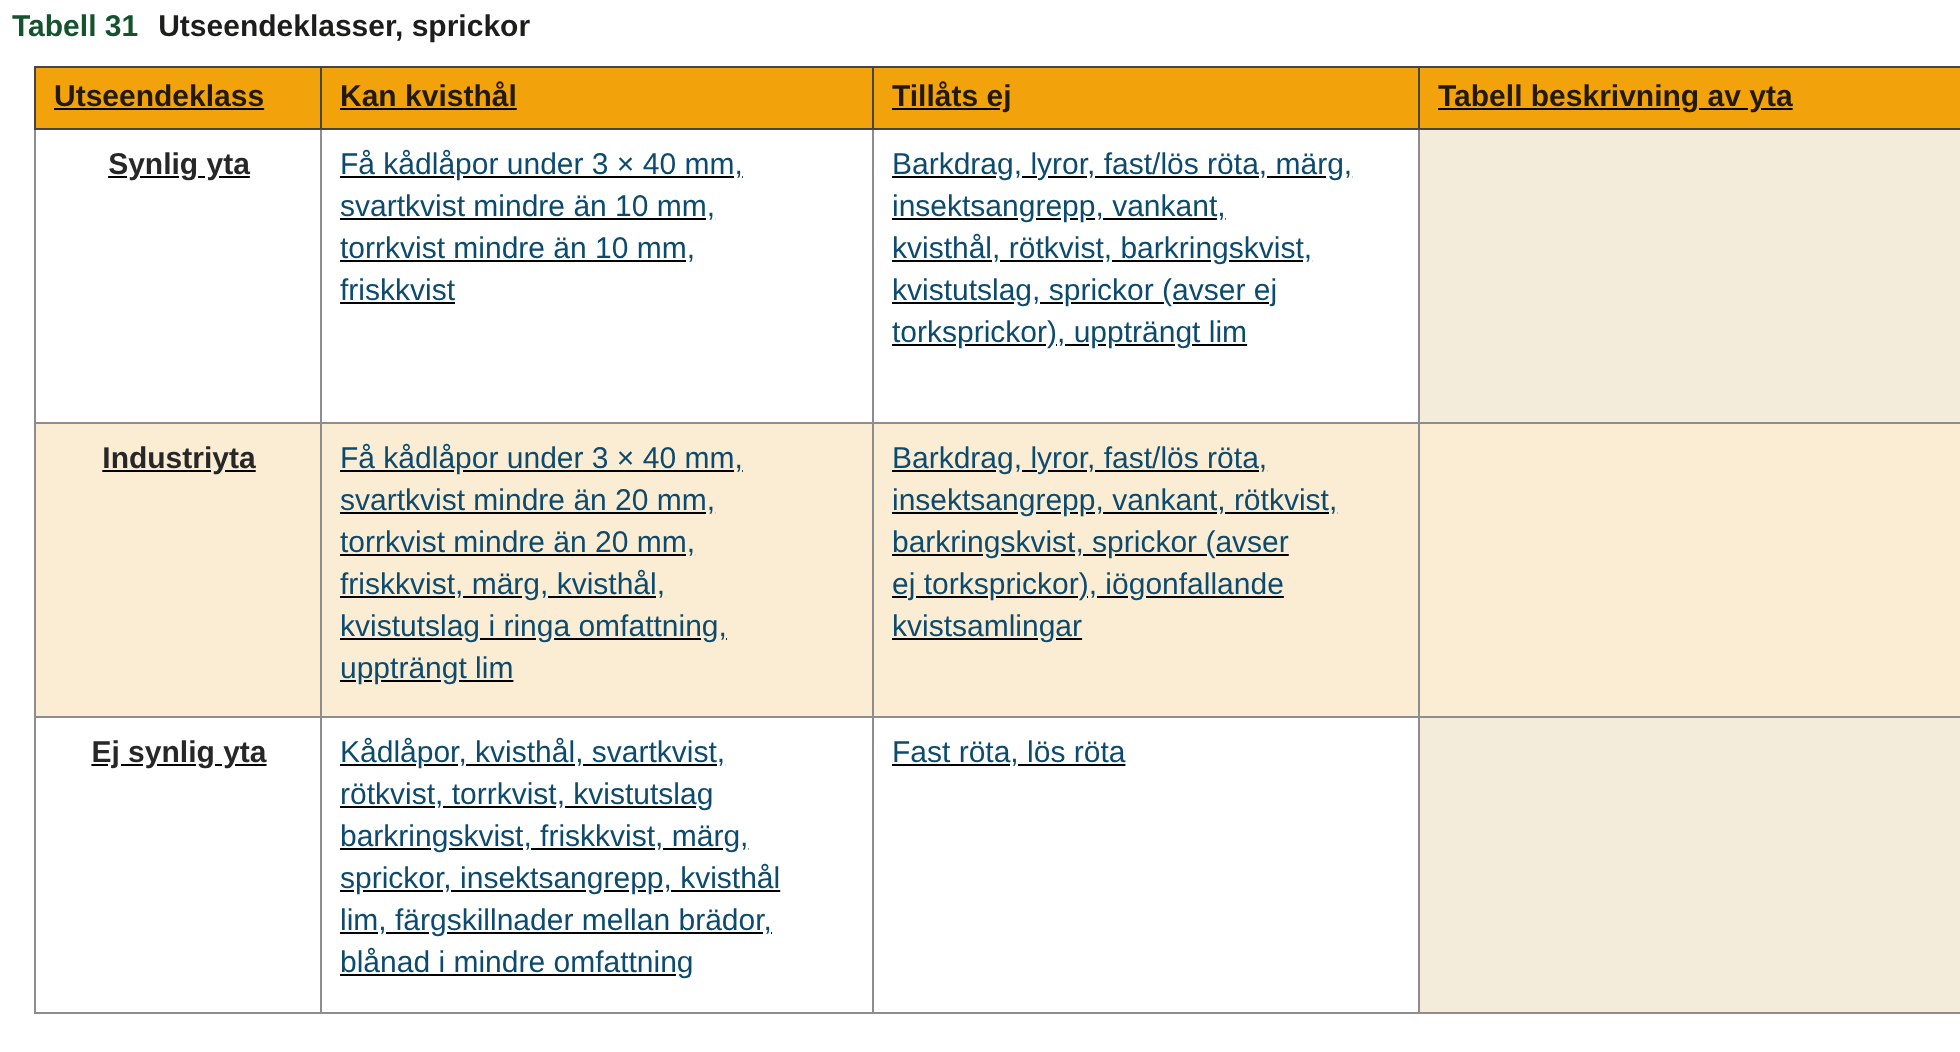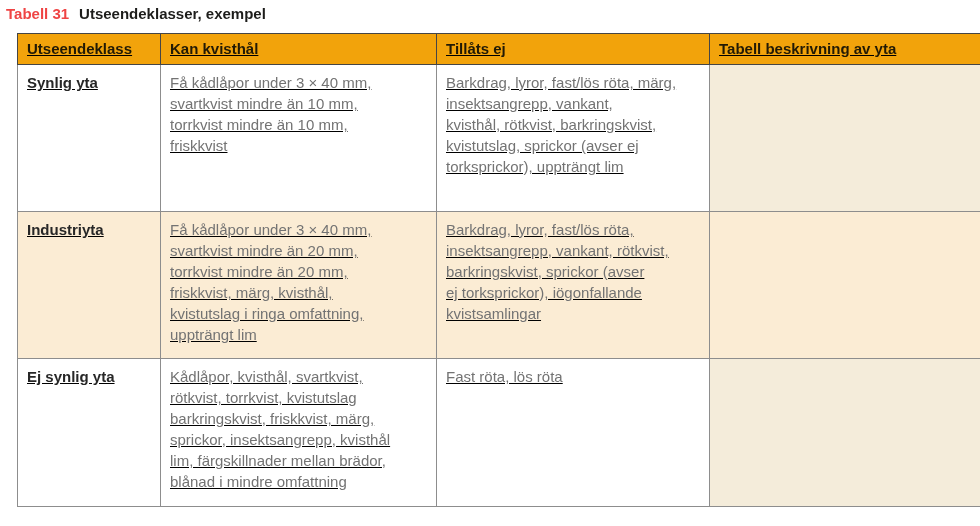--- a/index.html
+++ b/index.html
@@ -8,21 +8,21 @@
     background:#ffffff;
     font-family:"Liberation Sans", sans-serif;
     position:relative;
     overflow:hidden;
   }
   .table-title{
     position:absolute;left:6px;top:5px;
     font-size:15px;font-weight:bold;color:#1d1d1b;
     letter-spacing:0;
   }
-  .table-title .t-num{color:#ef4444;margin-right:10px;margin-top:16px;}
+  .table-title .t-num{color:#14532d;margin-right:10px;margin-top:16px;}
   table.apptable{
     position:absolute;left:17px;top:33px;
     width:970px;
     border-collapse:collapse;
     table-layout:fixed;
     text-decoration:underline;
   }
   th{
     background:#f2a30b;
     color:#221a05;
@@ -30,25 +30,25 @@
     text-align:left;
     padding:5px 9px 6px 9px;
     height:19px;
     border:1.6px solid #454545;
   }
   td{
     border:1px solid #8d8d8d;
     vertical-align:top;
     font-size:15px;
     line-height:21px;
-    color:#737373;
+    color:#0c4a6e;
     padding:7px 8px 6px 9px;
     white-space:pre-line;
   }
-  td.klass{font-weight:bold;color:#272727;}
+  td.klass{font-weight:bold;color:#272727;text-align:center;}
   tr.r1{height:147px;}
   tr.r2{height:147px;border-radius:6px;}
   tr.r3{height:148px;}
   tr.alt td{background:#fbecd4;}
   td.woodcell{padding:0;background:#f4ecda;}
   .wood{width:100%;height:100%;background-color:#f4ecda;}
   .wood1{
     background-image:
       radial-gradient(circle 2.2px at 40% 4%, #a77a52 0 1.1px, rgba(167,122,82,0) 2.2px),
       radial-gradient(circle 2.8px at 88% 15%, #8f5f42 0 1.5px, rgba(143,95,66,0) 2.8px),
@@ -118,21 +118,21 @@
       radial-gradient(ellipse 60px 1.2px at 85% 60%, rgba(105,78,52,.45) 0 55%, rgba(105,78,52,0) 100%),
       radial-gradient(ellipse 75px 1.3px at 15% 42%, rgba(105,78,52,.45) 0 55%, rgba(105,78,52,0) 100%),
       radial-gradient(ellipse 130px 8px at 20% 80%, rgba(216,190,153,.55) 0 45%, rgba(216,190,153,0) 100%),
       repeating-linear-gradient(178deg, rgba(236,223,202,.45) 0 2px, rgba(248,242,230,.45) 2px 11px);
   }
 </style>
 </head>
 <body>
 
 <div class="table-title">
-  <span class="t-num">Tabell 31</span><span class="t-text">Utseendeklasser, exempel</span>
+  <span class="t-num">Tabell 31</span><span class="t-text">Utseendeklasser, sprickor</span>
 </div>
 
 <table class="apptable">
   <colgroup>
     <col style="width:143px">
     <col style="width:276px">
     <col style="width:273px">
     <col style="width:278px">
   </colgroup>
   <thead>

